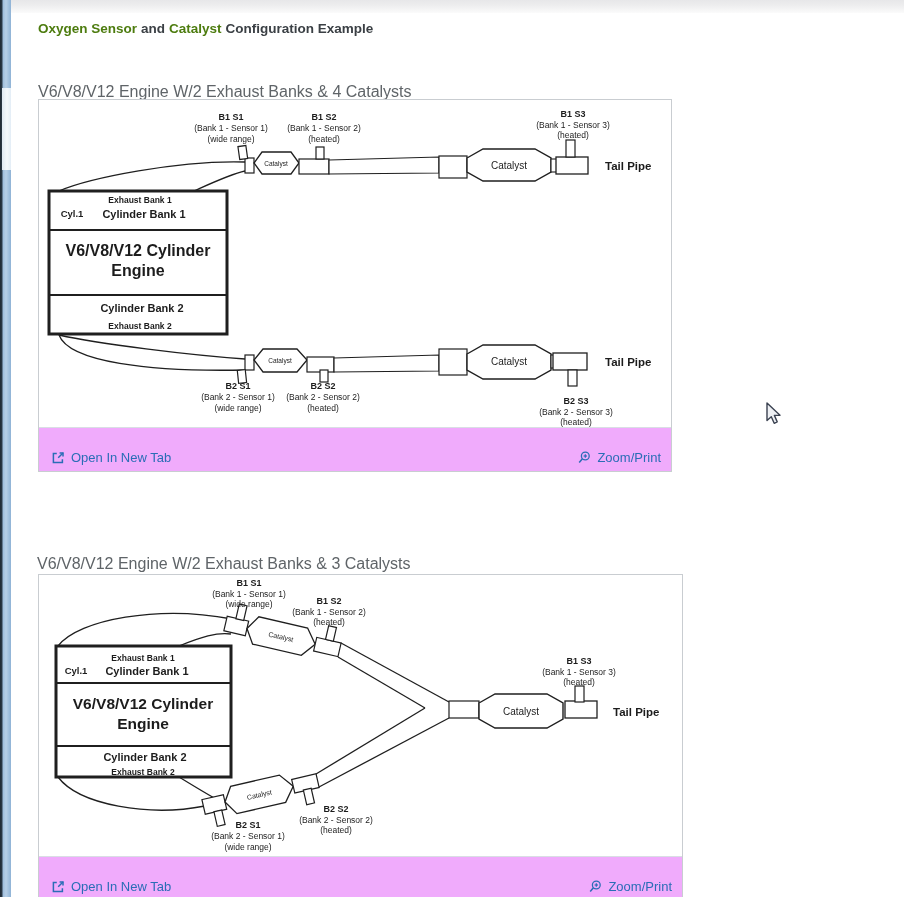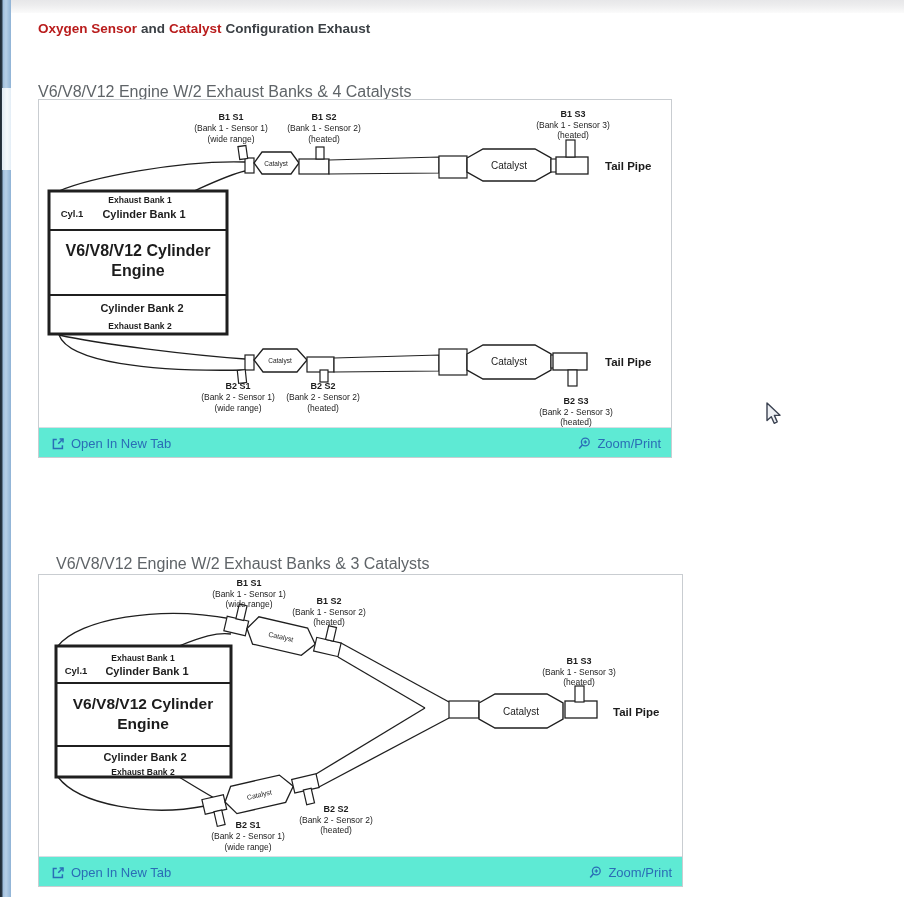--- a/index.html
+++ b/index.html
@@ -10,46 +10,46 @@
   
   .left-strip{position:absolute;left:0;top:0;width:11px;height:897px;
     background:linear-gradient(to right,#1e2833 0px,#2c3a48 2px,#9fbedd 3px,#b7cfe7 6px,#8fb3d6 11px);}
   .left-strip-light{position:absolute;left:2px;top:88px;width:9px;height:82px;
     background:linear-gradient(to right,#dfe9f3,#f4f8fc 55%,#e3edf6);}
   
   .top-bar{position:absolute;left:11px;top:0;width:893px;height:13px;
     background:linear-gradient(to bottom,#e7e7e9 0%,#ededee 40%,#fbfbfb 100%);}
   .page-title{position:absolute;left:38px;top:21px;font-size:13.5px;font-weight:bold;color:#3b4045;white-space:nowrap;}
   .page-title .tword{margin-right:4px;}
-  .page-title .link{color:#b91c1c;cursor:pointer;}
+  .page-title .link{color:#4d7c0f;cursor:pointer;}
   .fig-heading{position:absolute;font-size:16px;color:#5f6468;white-space:nowrap;}
   #fig1-heading{left:38px;top:83px;}
-  #fig2-heading{left:56px;top:555px;}
+  #fig2-heading{left:37px;top:555px;}
   .panel{position:absolute;border:1px solid #c9cdd1;background:#fff;}
   #panel1{left:38px;top:99px;width:632px;}
   #panel2{left:38px;top:574px;width:643px;}
   .panel svg.diagram{display:block;background:#ffffff;}
-  .panel-footer{height:27px;border-top:1px solid #d9dee4;background:#5eead4;
-    display:flex;align-items:center;justify-content:space-between;padding:2px 10px 0 12px;}
+  .panel-footer{height:27px;border-top:1px solid #d9dee4;background:#f0abfc;
+    display:flex;align-items:center;justify-content:space-between;padding:16px 10px 0 12px;}
   .flink{display:flex;align-items:center;gap:6px;color:#2a6db6;font-size:13px;cursor:pointer;white-space:nowrap;}
   .flink svg{display:block;}
   svg.diagram text{font-family:"Liberation Sans",sans-serif;fill:#1c1c1c;}
   .ink{stroke:#1f1f1f;fill:none;}
   .inkf{stroke:#1f1f1f;fill:#ffffff;}
   .cursor{position:absolute;left:764px;top:402px;}
 </style>
 </head>
 <body>
 
 <div class="left-strip"></div>
 <div class="left-strip-light"></div>
 <div class="top-bar"></div>
 
 <div class="page-title">
-  <span class="link tword">Oxygen Sensor</span><span class="tword">and</span><span class="link tword">Catalyst</span><span>Configuration Exhaust</span>
+  <span class="link tword">Oxygen Sensor</span><span class="tword">and</span><span class="link tword">Catalyst</span><span>Configuration Example</span>
 </div>
 
 <div class="fig-heading" id="fig1-heading">V6/V8/V12 Engine W/2 Exhaust Banks &amp; 4 Catalysts</div>
 
 <div class="panel" id="panel1">
   <svg class="diagram" width="632" height="327" viewBox="0 0 632 327">
 
     <g>
       <rect x="10" y="91" width="178" height="143" class="inkf" stroke-width="3"></rect>
       <line x1="10" y1="130" x2="188" y2="130" class="ink" stroke-width="2"></line>

